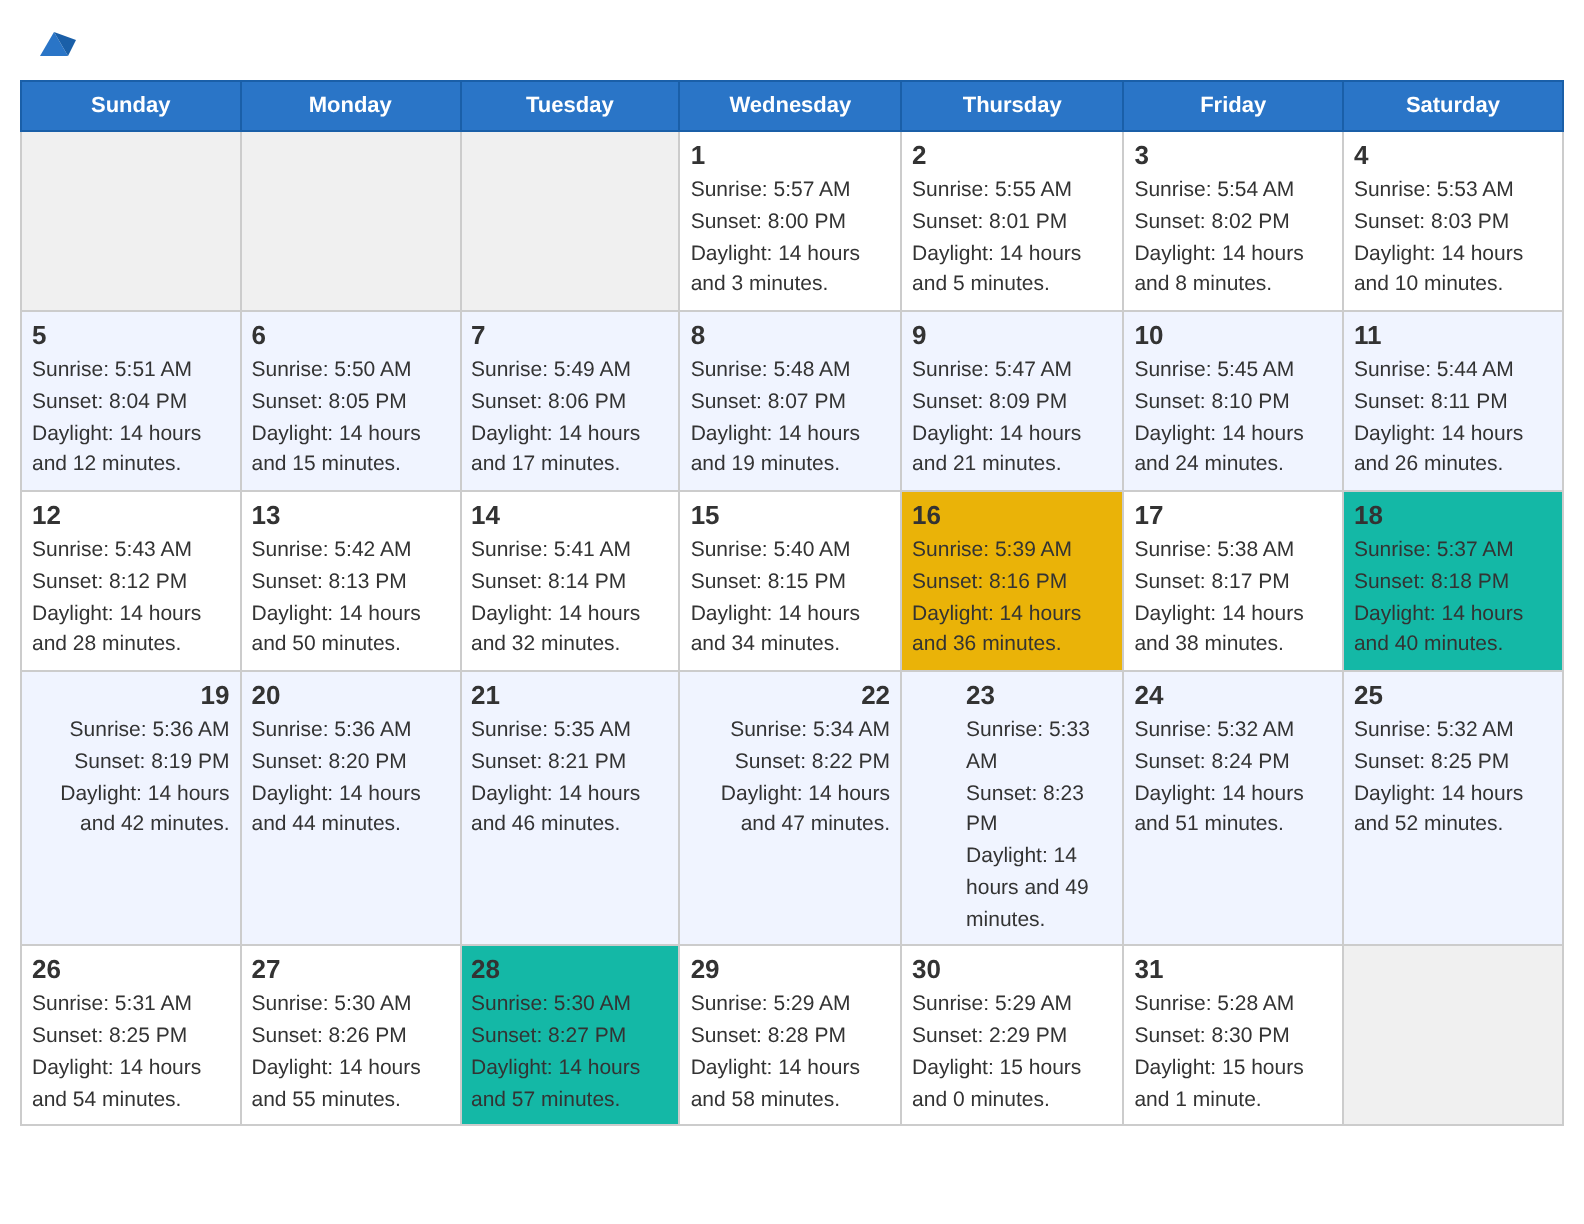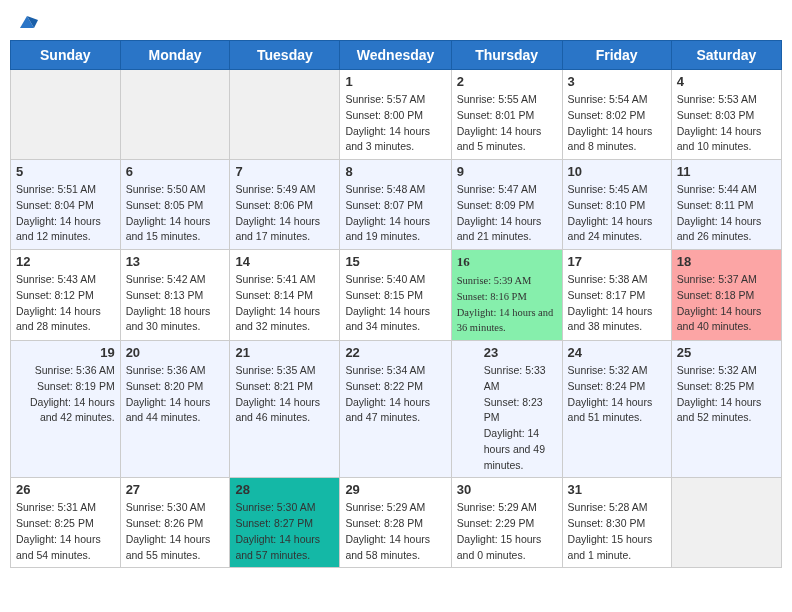--- a/index.html
+++ b/index.html
@@ -47,21 +47,21 @@
     .calendar {
       width: 100%;
       border-collapse: collapse;
       border: 1px solid #ccc;
     }
     .calendar th {
       background-color: #2a75c7;
       color: #fff;
       text-align: center;
       padding: 6px 4px;
-      font-size: 14px;
+      font-size: 11px;
       border: 1px solid #1a5fa8;
     }
     .calendar td {
       border: 1px solid #ccc;
       vertical-align: top;
       padding: 4px 5px;
       width: 113px;
       min-height: 80px;
       font-size: 10.5px;
       color: #333;
@@ -220,56 +220,56 @@
             <div>Sunrise: 5:43 AM</div>
             <div>Sunset: 8:12 PM</div>
             <div>Daylight: 14 hours and 28 minutes.</div>
           </div>
         </td>
         <td style="background: rgb(255, 255, 255);">
           <div class="day-num">13</div>
           <div class="day-info">
             <div>Sunrise: 5:42 AM</div>
             <div>Sunset: 8:13 PM</div>
-            <div>Daylight: 18 hours and 30 minutes.</div>
+            <div>Daylight: 14 hours and 50 minutes.</div>
           </div>
         </td>
         <td style="background: rgb(255, 255, 255); margin-left: 10px;">
           <div class="day-num">14</div>
           <div class="day-info">
             <div>Sunrise: 5:41 AM</div>
             <div>Sunset: 8:14 PM</div>
             <div>Daylight: 14 hours and 32 minutes.</div>
           </div>
         </td>
         <td style="background: rgb(255, 255, 255);">
           <div class="day-num">15</div>
           <div class="day-info">
             <div>Sunrise: 5:40 AM</div>
             <div>Sunset: 8:15 PM</div>
             <div>Daylight: 14 hours and 34 minutes.</div>
           </div>
         </td>
-        <td style="background: #86efac; font-family: Liberation Serif, serif;">
+        <td style="background: #eab308;">
           <div class="day-num">16</div>
           <div class="day-info">
             <div>Sunrise: 5:39 AM</div>
             <div>Sunset: 8:16 PM</div>
             <div>Daylight: 14 hours and 36 minutes.</div>
           </div>
         </td>
         <td style="background: rgb(255, 255, 255);">
           <div class="day-num">17</div>
           <div class="day-info">
             <div>Sunrise: 5:38 AM</div>
             <div>Sunset: 8:17 PM</div>
             <div>Daylight: 14 hours and 38 minutes.</div>
           </div>
         </td>
-        <td style="background: #fca5a5;">
+        <td style="background: #14b8a6;">
           <div class="day-num">18</div>
           <div class="day-info">
             <div>Sunrise: 5:37 AM</div>
             <div>Sunset: 8:18 PM</div>
             <div>Daylight: 14 hours and 40 minutes.</div>
           </div>
         </td>
       </tr>
       <tr>
         <td style="background: rgb(240, 244, 255); text-align: right;">
@@ -289,21 +289,21 @@
           </div>
         </td>
         <td style="background: rgb(240, 244, 255);">
           <div class="day-num">21</div>
           <div class="day-info">
             <div>Sunrise: 5:35 AM</div>
             <div>Sunset: 8:21 PM</div>
             <div>Daylight: 14 hours and 46 minutes.</div>
           </div>
         </td>
-        <td style="background: rgb(240, 244, 255);">
+        <td style="background: rgb(240, 244, 255); text-align: right;">
           <div class="day-num">22</div>
           <div class="day-info">
             <div>Sunrise: 5:34 AM</div>
             <div>Sunset: 8:22 PM</div>
             <div>Daylight: 14 hours and 47 minutes.</div>
           </div>
         </td>
         <td style="background: rgb(240, 244, 255); padding-left: 32px;">
           <div class="day-num">23</div>
           <div class="day-info">

